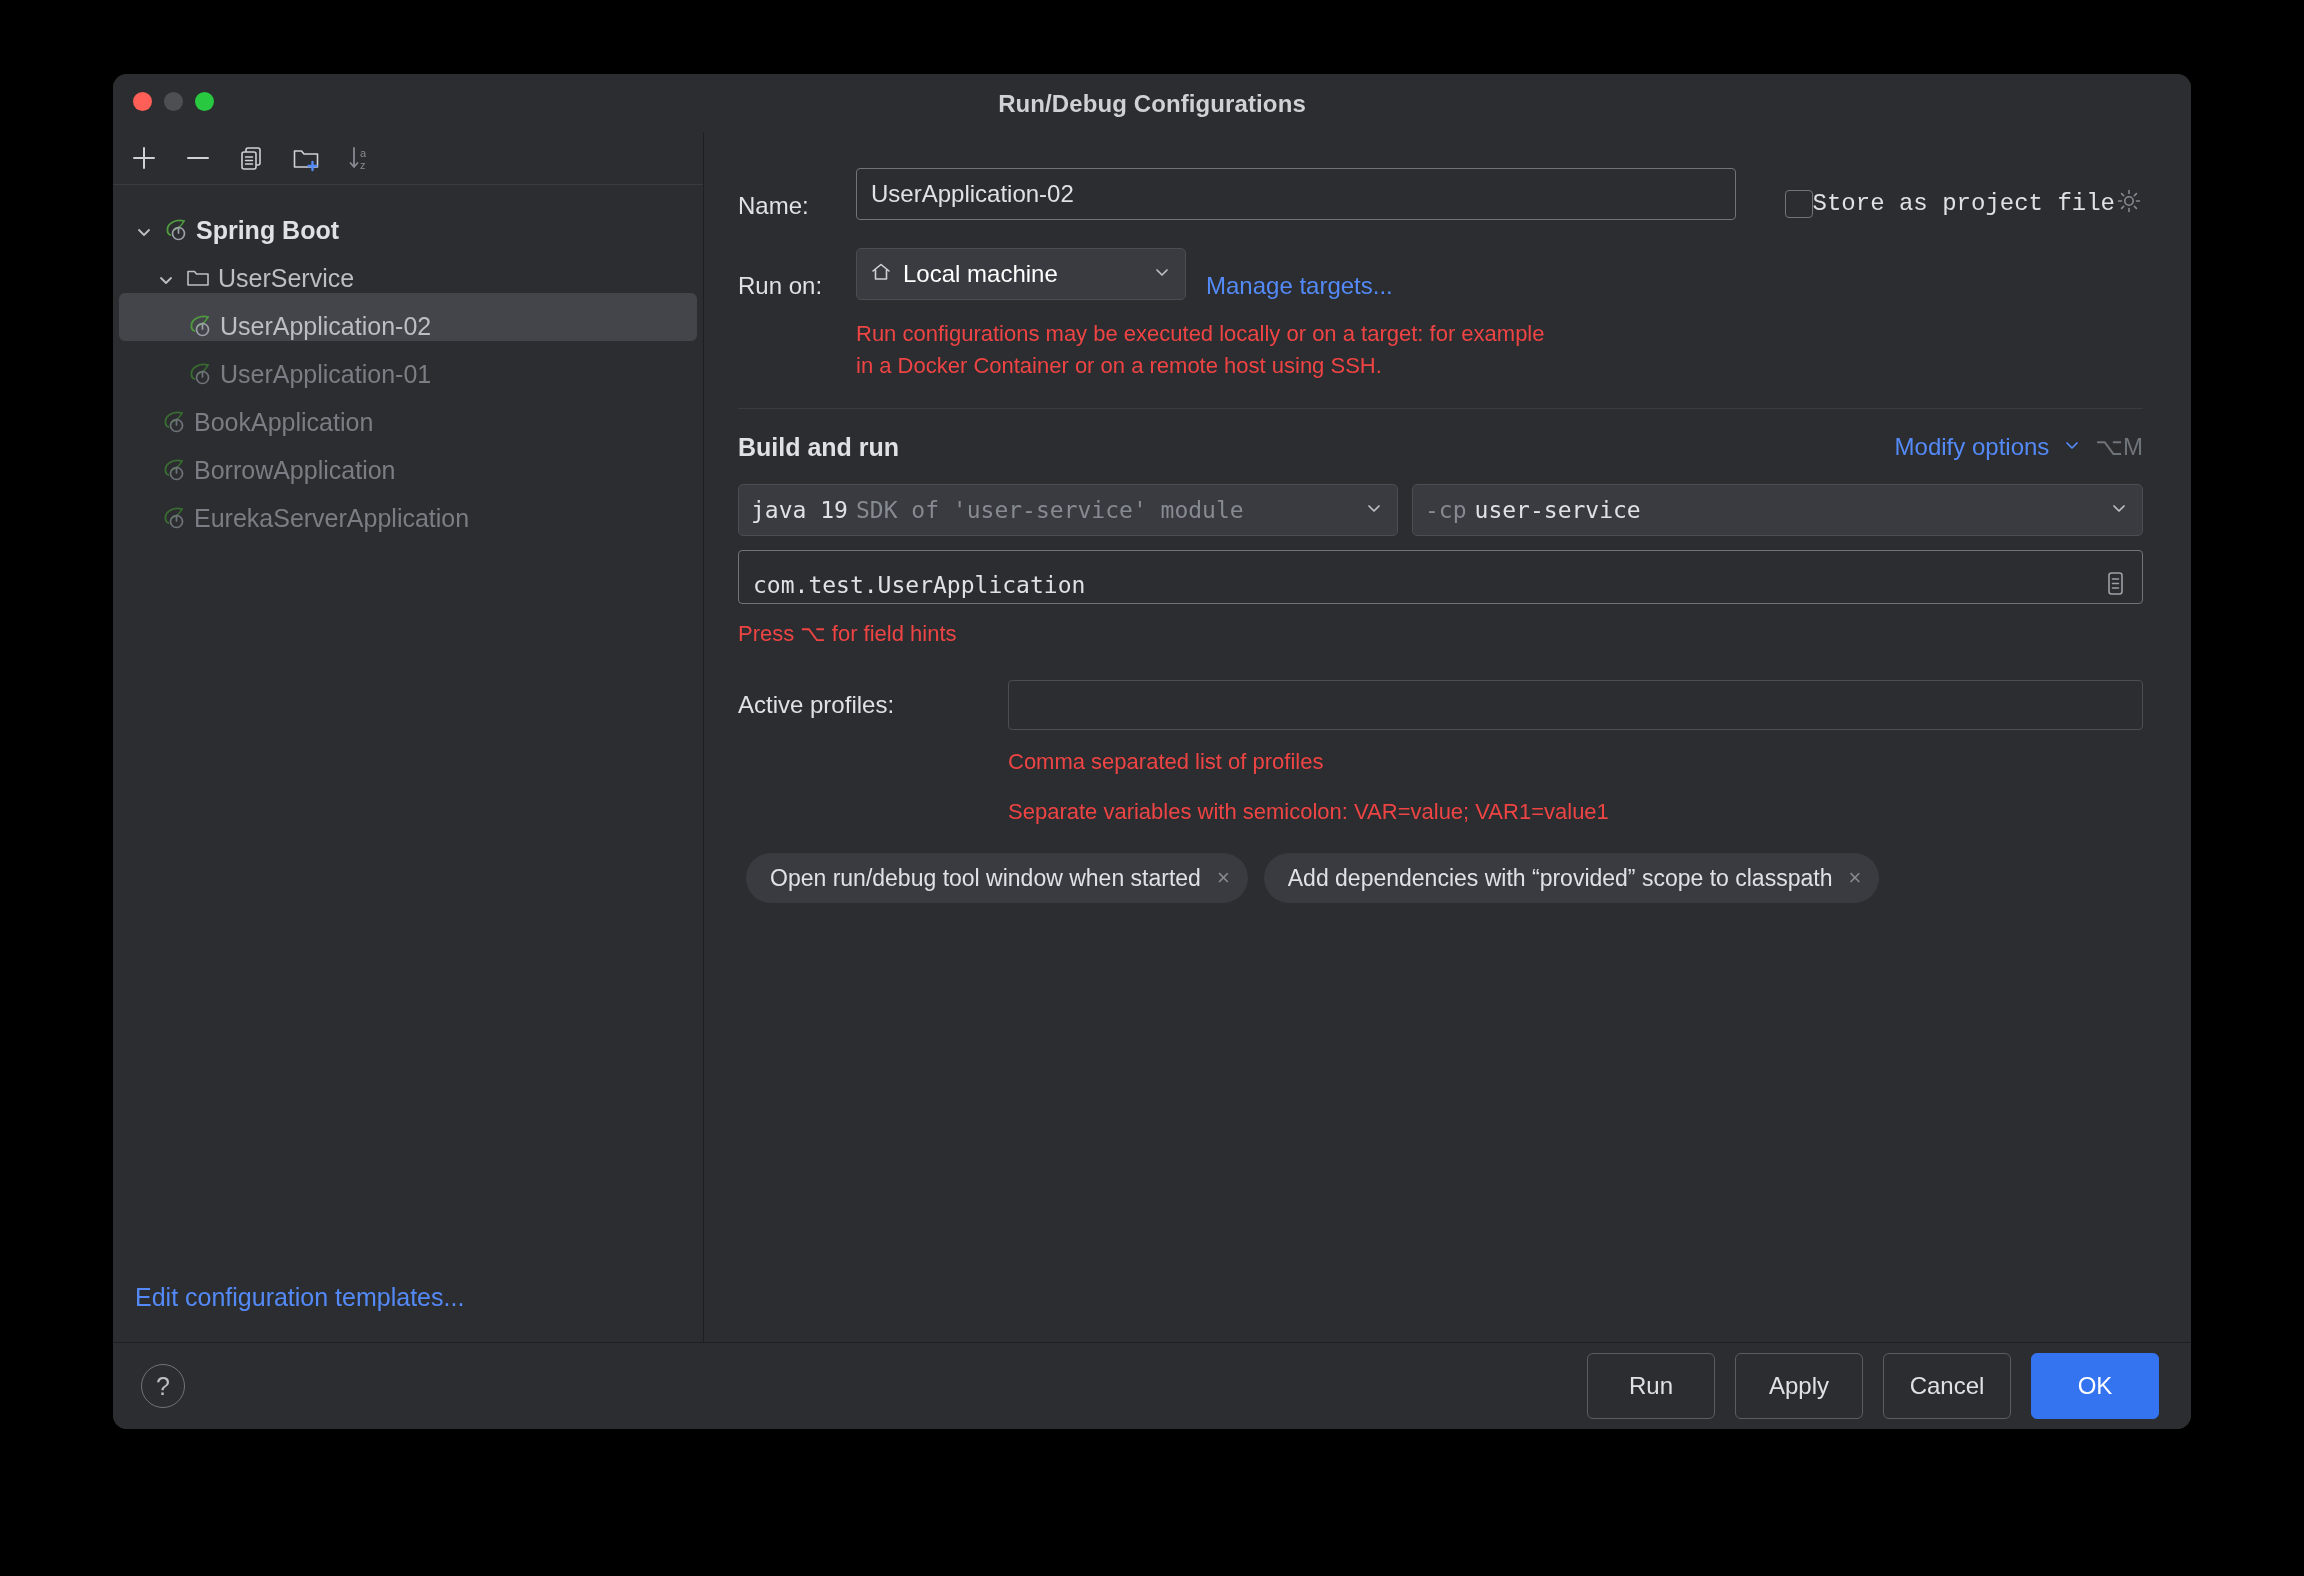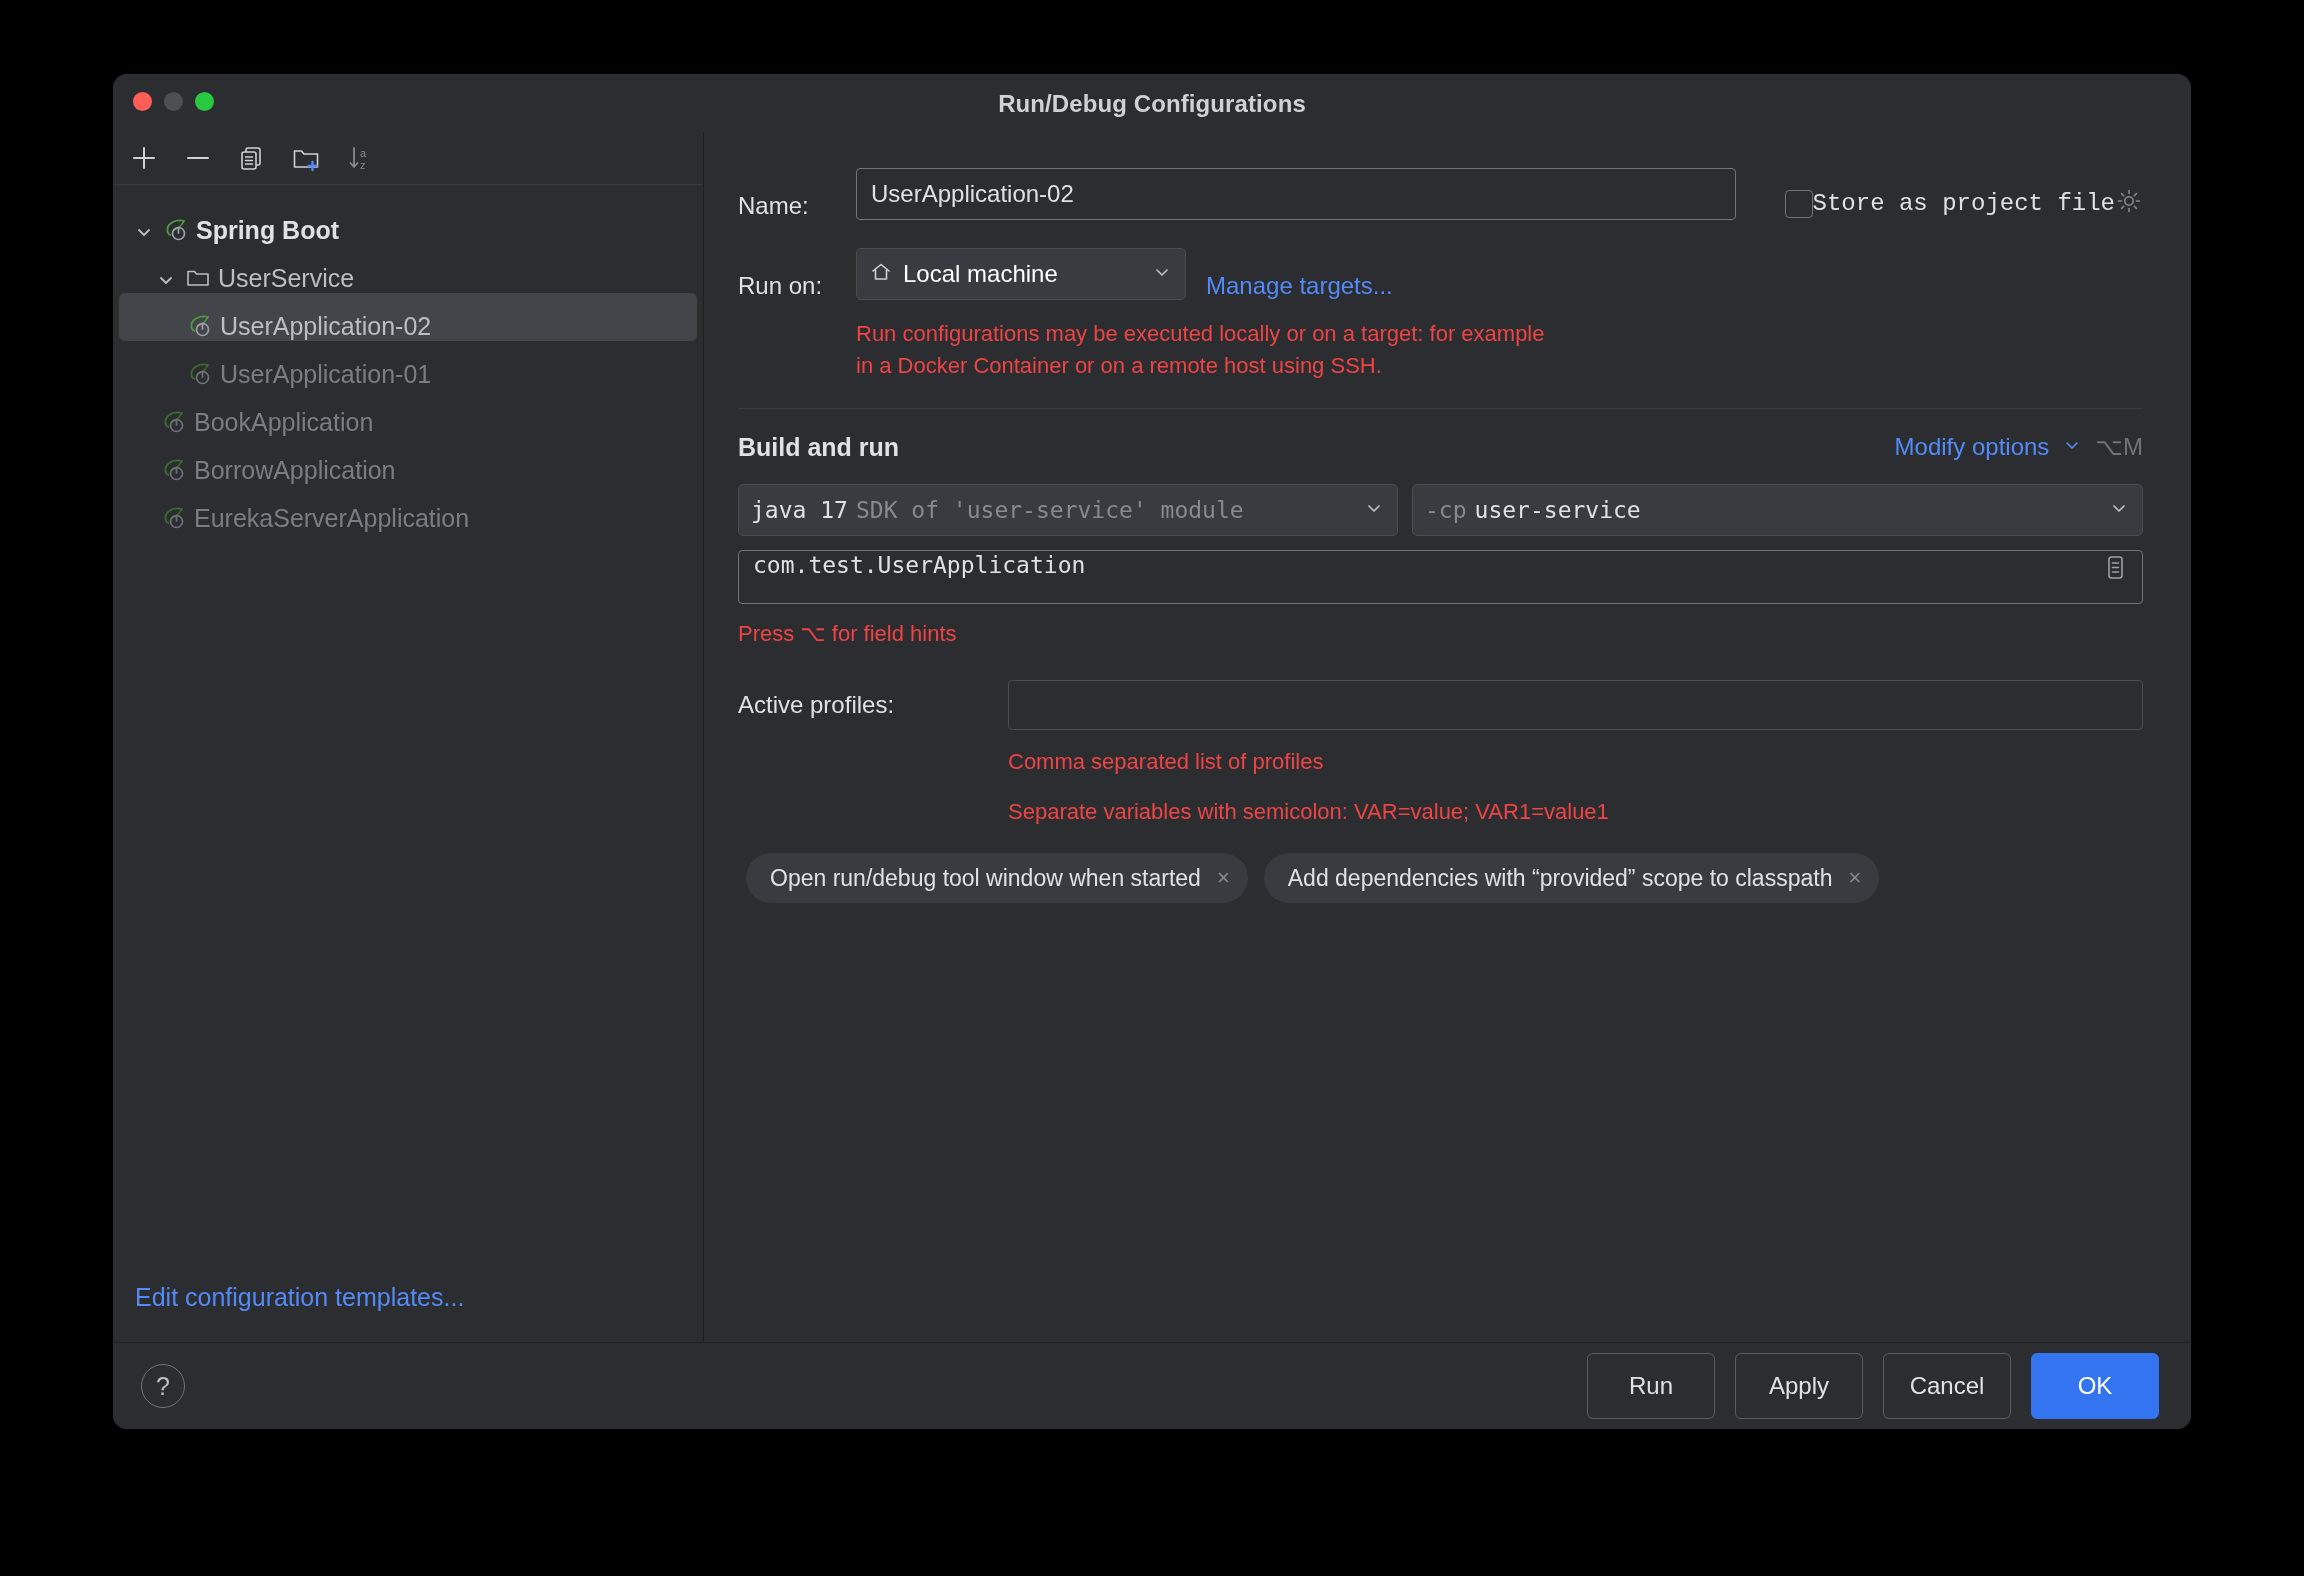--- a/index.html
+++ b/index.html
@@ -257,22 +257,22 @@
   .mono.dim { color: #868a91; }
 
   
   #mainclass-field {
     margin-top: 14px;
     height: 54px;
     background: #2b2d30;
     border: 1px solid #6f737a;
     border-radius: 4px;
     box-sizing: border-box;
-    display: flex; 
-    padding: 1px 12px 0 14px;
+    display: flex; align-items: center;
+    padding: 16px 12px 0 14px;
   }
   #mainclass-value { flex: 1 1 auto; }
   #press-hint { margin-top: 14px; }
 
   
   #profiles-row {
     margin-top: 30px;
     display: flex;
     align-items: center;
   }
@@ -584,21 +584,21 @@
             <svg width="22" height="22" viewBox="0 0 22 22" aria-hidden="true">
               <path d="M6 9 L11 14 L16 9" fill="none" stroke="#548af7" stroke-width="1.7" stroke-linecap="round" stroke-linejoin="round"></path>
             </svg>
           </span>
           <span id="modify-shortcut">⌥M</span>
         </div>
       </div>
 
       <div id="sdk-row">
         <div class="combo" id="sdk-combo">
-          <span class="mono">java 17</span>
+          <span class="mono">java 19</span>
           <span class="mono dim">SDK of 'user-service' module</span>
           <span style="margin-left:auto">
             <svg width="22" height="22" viewBox="0 0 22 22" aria-hidden="true">
               <path d="M6 9 L11 14 L16 9" fill="none" stroke="#bcbec4" stroke-width="1.7" stroke-linecap="round" stroke-linejoin="round"></path>
             </svg>
           </span>
         </div>
         <div class="combo" id="cp-combo">
           <span class="mono dim">-cp</span>
           <span class="mono">user-service</span>

